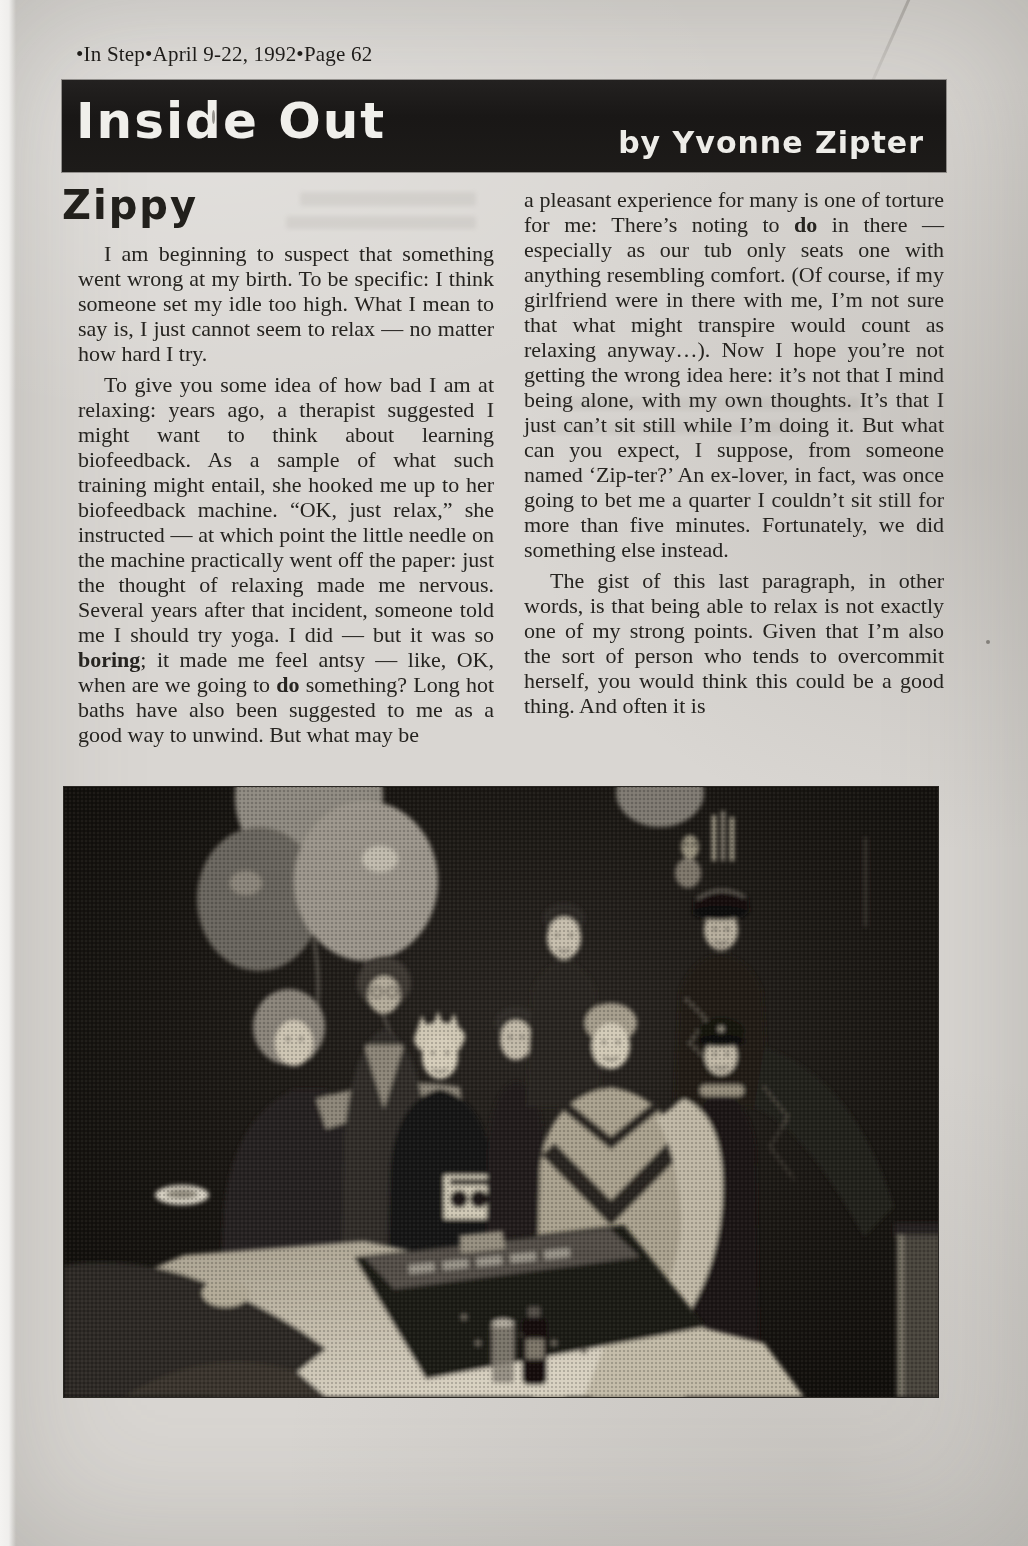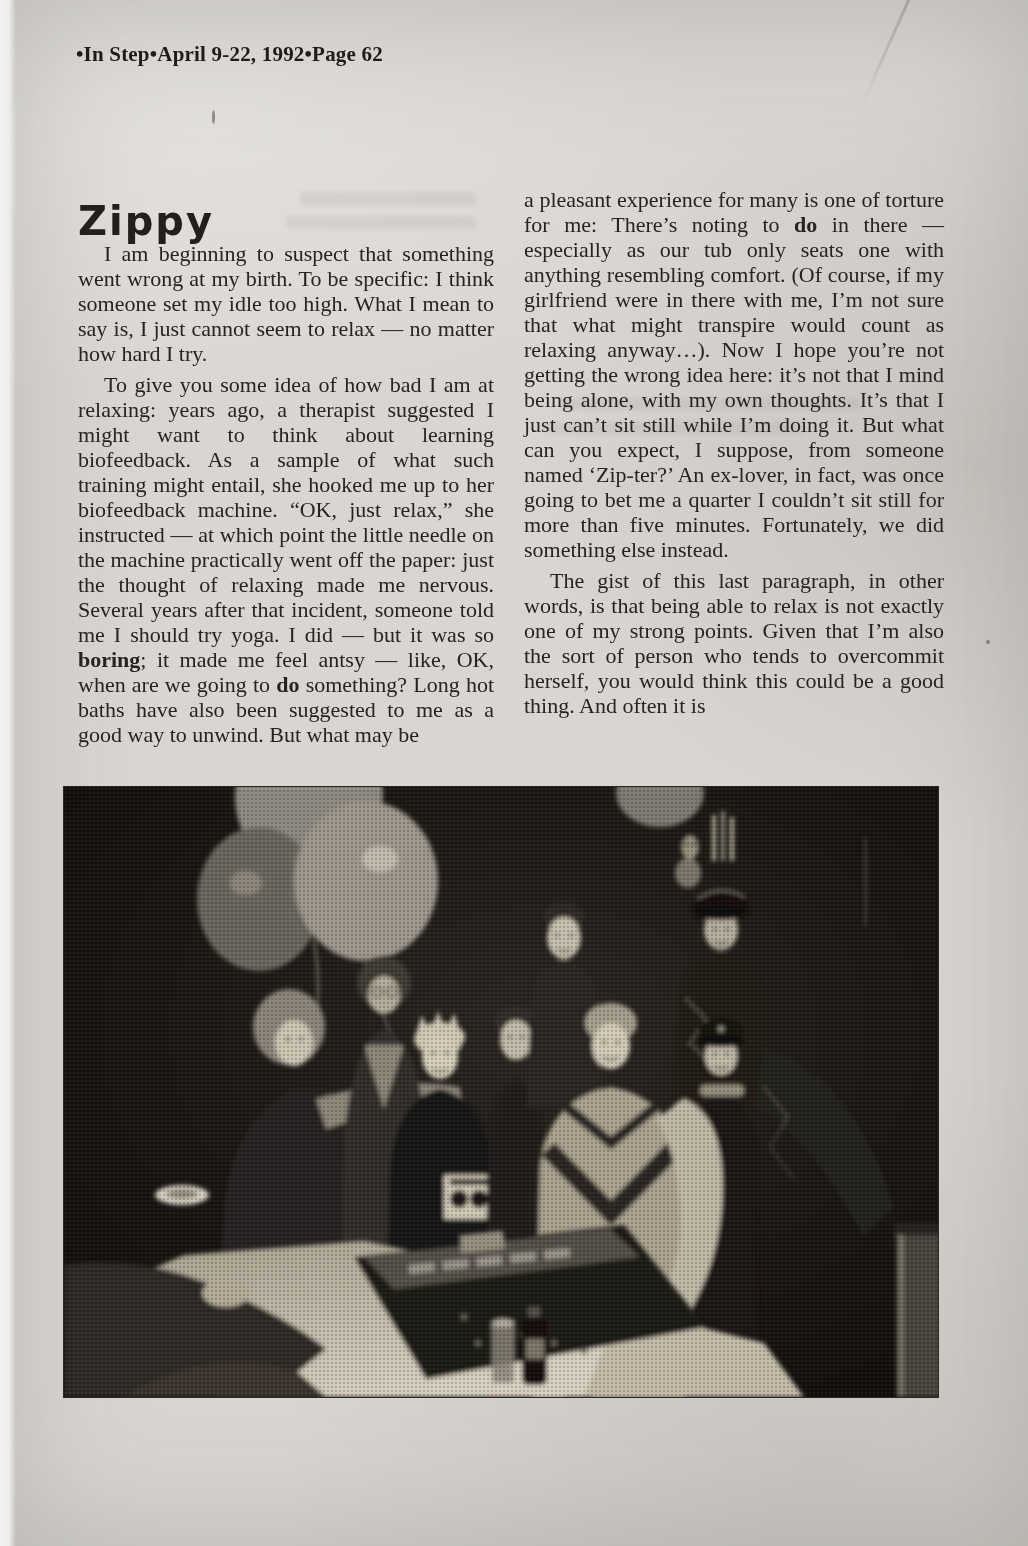--- a/index.html
+++ b/index.html
@@ -17,39 +17,39 @@
     position:absolute; left:0; top:0; width:16px; height:1546px;
     background:linear-gradient(90deg,#f4f3f1 0%,#efeeec 55%, rgba(217,214,210,0) 100%);
   }
   .scan-crease{
     position:absolute; left:884px; top:-8px; width:3px; height:120px;
     background:linear-gradient(180deg, rgba(130,126,120,.5), rgba(130,126,120,0));
     transform:rotate(24deg);
   }
   .page-header{
     position:absolute; left:76px; top:42px; width:600px;
-    font-weight:bold; font-size:21px; letter-spacing:.2px; color:#1e1c19;
+    font-weight:normal; font-size:21px; letter-spacing:.2px; color:#1e1c19;
   }
   .banner{
     position:absolute; left:62px; top:80px; width:884px; height:92px;
     background:linear-gradient(180deg,#232120,#191716 40%,#1d1b19);
     box-shadow:0 0 0 1px rgba(40,38,35,.4);
   }
   .banner-title{
     position:absolute; left:14px; top:12px;
     font-family:"DejaVu Sans", sans-serif; font-weight:bold; font-size:50px;
     color:#f0efeb; letter-spacing:2px;
   }
   .banner-byline{
     position:absolute; right:22px; bottom:12px;
     font-family:"DejaVu Sans", sans-serif; font-weight:bold; font-size:30px;
     color:#edecE8; color:#edece8; letter-spacing:1px;
   }
   .headline{
-    position:absolute; left:62px; top:182px; margin:16px;
+    position:absolute; left:62px; top:182px; margin:0;
     font-family:"DejaVu Sans", sans-serif; font-weight:bold; font-size:40px;
     letter-spacing:2px; color:#22201c;
   }
   .col{ position:absolute; font-size:22px; line-height:25px; text-align:justify; }
   .col p{ margin:0; }
   .col p + p{ margin-top:6px; }
   .col p.indent{ text-indent:26px; }
   .col b{ font-weight:bold; }
   .col1{ left:78px; top:241px; width:416px; }
   .col2{ left:524px; top:187px; width:420px; }
@@ -80,20 +80,24 @@
 </head>
 <body>
 
 <div class="page">
 
   <div class="scan-edge-left"></div>
   <div class="scan-crease"></div>
 
   <div class="page-header">•In Step•April 9-22, 1992•Page 62</div>
 
+  <div class="banner">
+    <span class="banner-title">Inside Out</span>
+    <span class="banner-byline">by Yvonne Zipter</span>
+  </div>
 
   <h1 class="headline">Zippy</h1>
 
   <div class="bleed" style="left:300px;top:192px;width:176px;height:14px;"></div>
   <div class="bleed" style="left:286px;top:216px;width:190px;height:13px;"></div>
   <div class="bleed" style="left:560px;top:398px;width:300px;height:12px;"></div>
   <div class="bleed" style="left:545px;top:422px;width:260px;height:12px;"></div>
   <div class="speck" style="left:212px;top:110px;width:3px;height:14px;"></div>
   <div class="speck" style="left:986px;top:640px;width:4px;height:4px;"></div>
 

